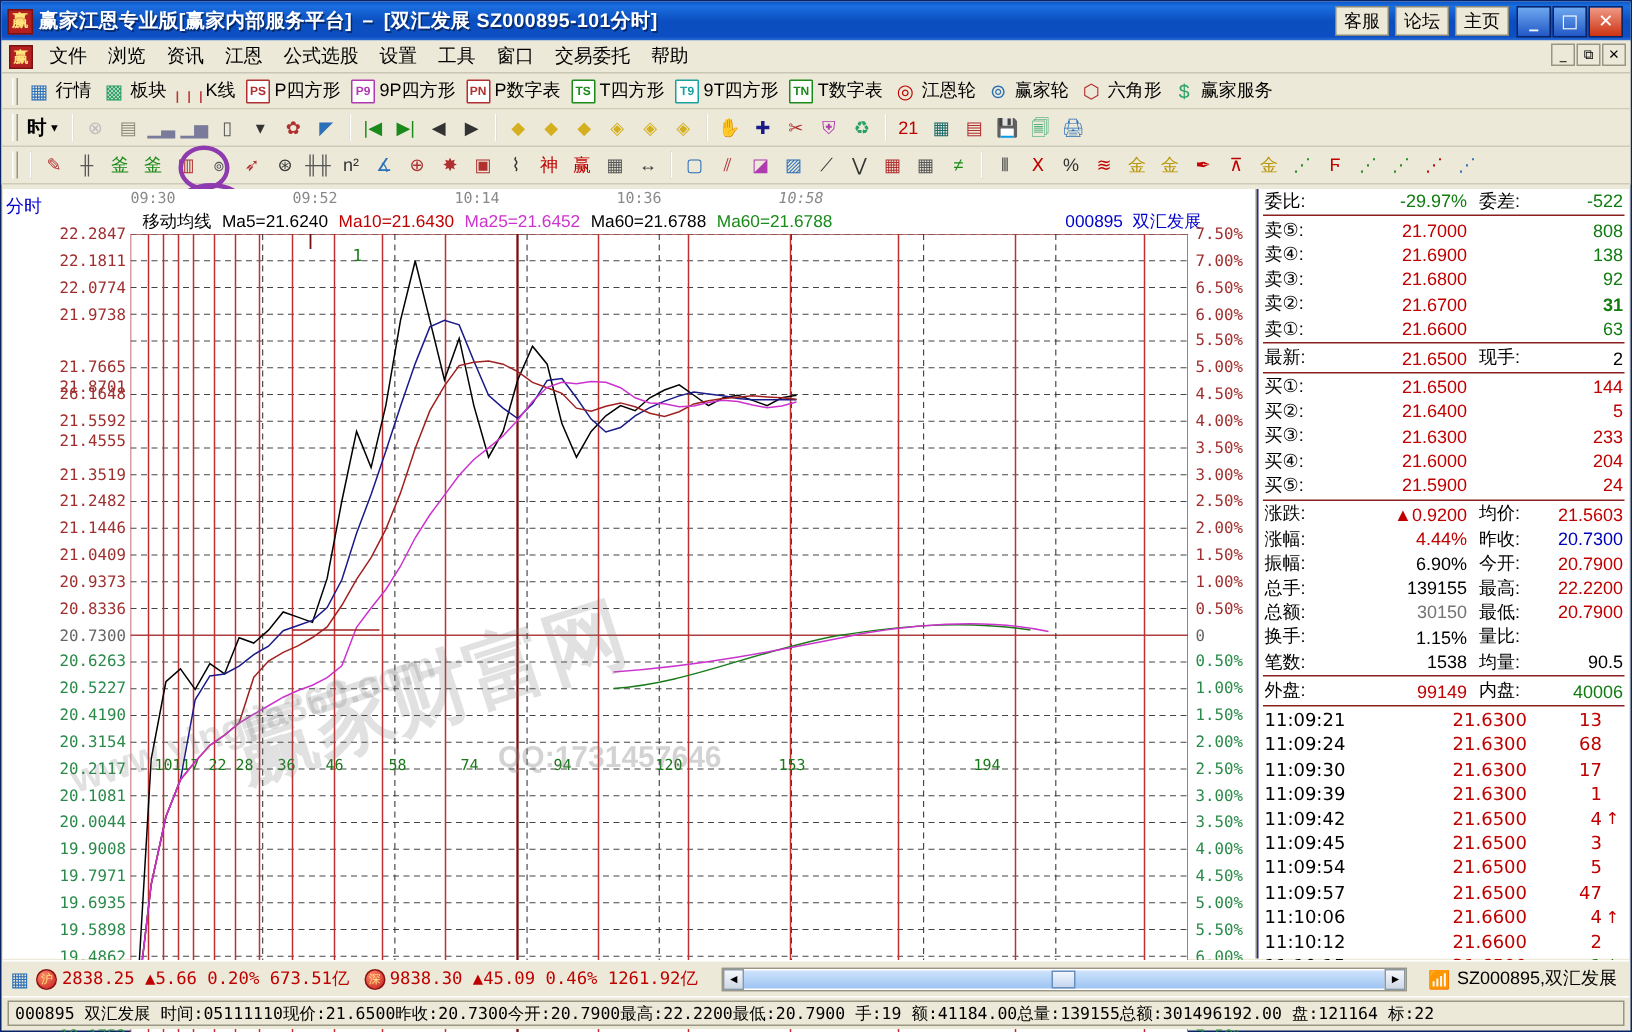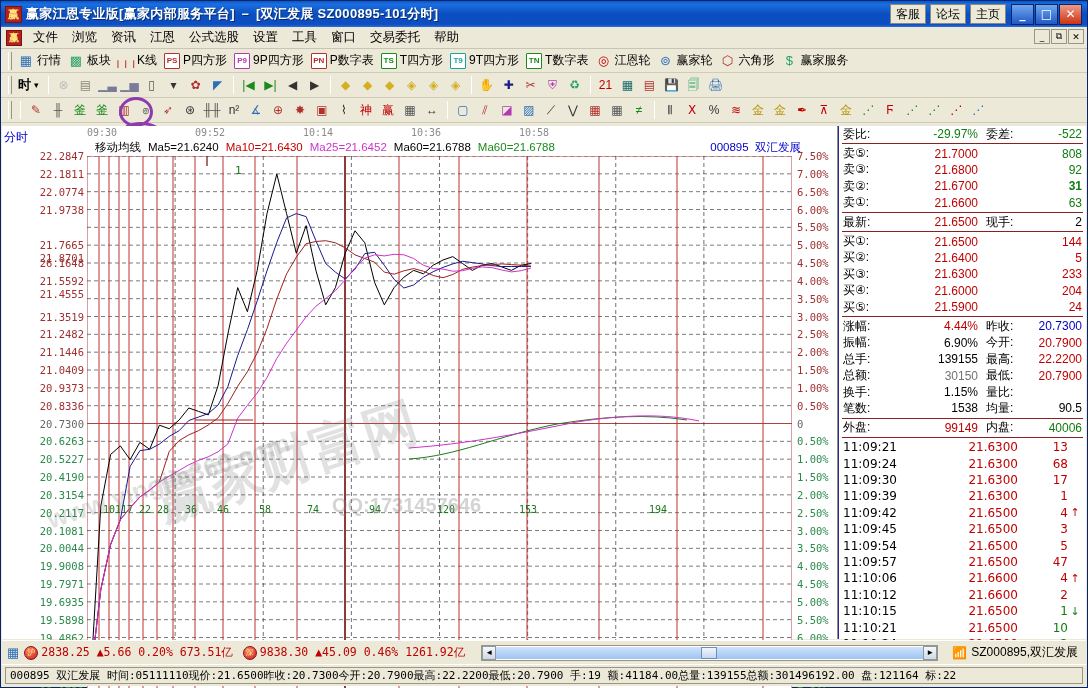--- a/index.html
+++ b/index.html
@@ -318,21 +318,21 @@
 
   <div class="main">
 
     <div class="chartcol">
       <div class="tab-fenshi">分时</div>
       <div class="timeaxis" id="timeaxis">
           <span style="left: 0px;">09:30</span>
           <span style="left: 108px;">09:52</span>
           <span style="left: 216px;">10:14</span>
           <span style="left: 324px;">10:36</span>
-          <span style="left: 432px;">10:58</span>
+          <span style="left: 432px; font-style: italic;">10:58</span>
         </div>
       <div class="ma-line" id="maline"><span style="color: rgb(0, 0, 0);">移动均线</span><span style="color: rgb(0, 0, 0);">Ma5=21.6240</span><span style="color: rgb(192, 0, 0);">Ma10=21.6430</span><span style="color: rgb(204, 51, 204);">Ma25=21.6452</span><span style="color: rgb(0, 0, 0);">Ma60=21.6788</span><span style="color: rgb(26, 138, 26);">Ma60=21.6788</span></div>
       <div class="code-line">
         <span>000895</span>
         &nbsp;<span>双汇发展</span>
       </div>
 
       <div class="axisL" id="axisL">
           <span style="top: -5px; color: rgb(160, 48, 48);">22.2847</span>
           <span style="top: 12.8333px; color: rgb(160, 48, 48);">22.1811</span>
@@ -498,20 +498,26 @@
             <span class="val2" style="color: rgb(16, 124, 16);">-522</span>
           </div>
           <div style="border-top: 1px solid rgb(138, 32, 32); margin: 1px 3px;"></div>
           <div class="rrow">
             <span class="lab" style="color: rgb(0, 0, 0);">卖⑤:</span>
             <span class="mid" style="color: rgb(192, 0, 0);">21.7000</span>
             <span class="lab2"></span>
             <span class="val2" style="color: rgb(16, 124, 16);">808</span>
           </div>
           <div class="rrow">
+            <span class="lab" style="color: rgb(0, 0, 0);">卖④:</span>
+            <span class="mid" style="color: rgb(192, 0, 0);">21.6900</span>
+            <span class="lab2"></span>
+            <span class="val2" style="color: rgb(16, 124, 16);">138</span>
+          </div>
+          <div class="rrow">
             <span class="lab" style="color: rgb(0, 0, 0);">卖③:</span>
             <span class="mid" style="color: rgb(192, 0, 0);">21.6800</span>
             <span class="lab2"></span>
             <span class="val2" style="color: rgb(16, 124, 16); text-align: right;">92</span>
           </div>
           <div class="rrow">
             <span class="lab" style="color: rgb(0, 0, 0);">卖②:</span>
             <span class="mid" style="color: rgb(192, 0, 0);">21.6700</span>
             <span class="lab2"></span>
             <span class="val2" style="color: rgb(16, 124, 16); font-weight: bold;">31</span>
@@ -554,20 +560,26 @@
             <span class="lab2"></span>
             <span class="val2" style="color: rgb(192, 0, 0);">204</span>
           </div>
           <div class="rrow">
             <span class="lab" style="color: rgb(0, 0, 0);">买⑤:</span>
             <span class="mid" style="color: rgb(192, 0, 0);">21.5900</span>
             <span class="lab2"></span>
             <span class="val2" style="color: rgb(192, 0, 0);">24</span>
           </div>
           <div style="border-top: 1px solid rgb(138, 32, 32); margin: 1px 3px;"></div>
+          <div class="rrow">
+            <span class="lab" style="color: rgb(0, 0, 0);">涨跌:</span>
+            <span class="mid" style="color: rgb(192, 0, 0);">▲0.9200</span>
+            <span class="lab2">均价:</span>
+            <span class="val2" style="color: rgb(192, 0, 0);">21.5603</span>
+          </div>
           <div class="rrow">
             <span class="lab" style="color: rgb(0, 0, 0);">涨幅:</span>
             <span class="mid" style="color: rgb(192, 0, 0);">4.44%</span>
             <span class="lab2">昨收:</span>
             <span class="val2" style="color: rgb(0, 0, 187);">20.7300</span>
           </div>
           <div class="rrow">
             <span class="lab" style="color: rgb(0, 0, 0);">振幅:</span>
             <span class="mid" style="color: rgb(0, 0, 0);">6.90%</span>
             <span class="lab2">今开:</span>

